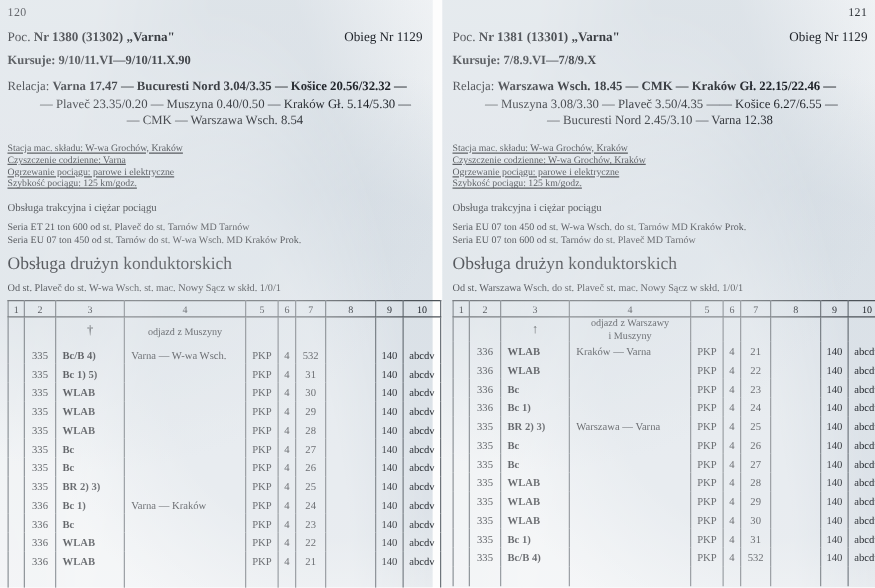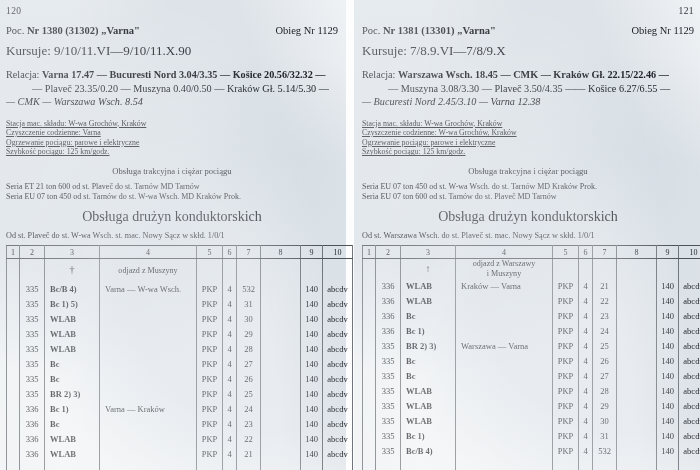--- a/index.html
+++ b/index.html
@@ -30,28 +30,28 @@
       linear-gradient(100deg, rgba(255,255,255,.45) 0 18%, rgba(0,0,0,0) 40%),
       radial-gradient(ellipse at 50% 105%, rgba(255,255,255,.6) 0 45%, rgba(0,0,0,0) 70%);
     mix-blend-mode:screen;opacity:.55;
   }
   .pnum{font-size:9.5px;letter-spacing:.4px;color:#30343a;height:12px;}
   .pnum.r{text-align:right;}
   .titlerow{display:flex;justify-content:space-between;align-items:baseline;margin-top:7px;}
   .titlerow .t1{font-size:10.5px;}
   .titlerow .t1 b{font-weight:bold;}
   .titlerow .t2{font-size:10.5px;}
-  .kursuje{font-size:13px;margin-top:7px;color:#2a2e34;}
+  .kursuje{font-size:10px;margin-top:7px;color:#2a2e34;font-weight:bold;}
   .relacja{font-size:10.2px;margin-top:9px;line-height:13.5px;}
   .relacja .ln{display:block;}
   .relacja .ind1{padding-left:26px;}
-  .relacja .ind2{text-align:left;font-style:italic;}
+  .relacja .ind2{text-align:center;}
   .relacja b{font-weight:bold;}
   .meta{font-size:7.8px;line-height:9.6px;margin-top:10px;color:#2b2f35;text-decoration:underline;}
-  .center{text-align:center;}
+  .center{}
   .sect{font-size:8.6px;margin-top:9px;}
   .series{font-size:8px;line-height:9.8px;margin-top:6px;}
   .sect2{font-size:14px;margin-top:8px;}
   .crewline{font-size:8.2px;margin-top:6px;}
   table.tt{border-collapse:collapse;width:100%;margin-top:5px;table-layout:fixed;font-size:8.5px;}
   table.tt th,table.tt td{
     border-left:1px solid #6e757c;border-right:1px solid #6e757c;
     padding:0;height:15px;vertical-align:middle;text-align:center;
     color:#1e2228;
   }

